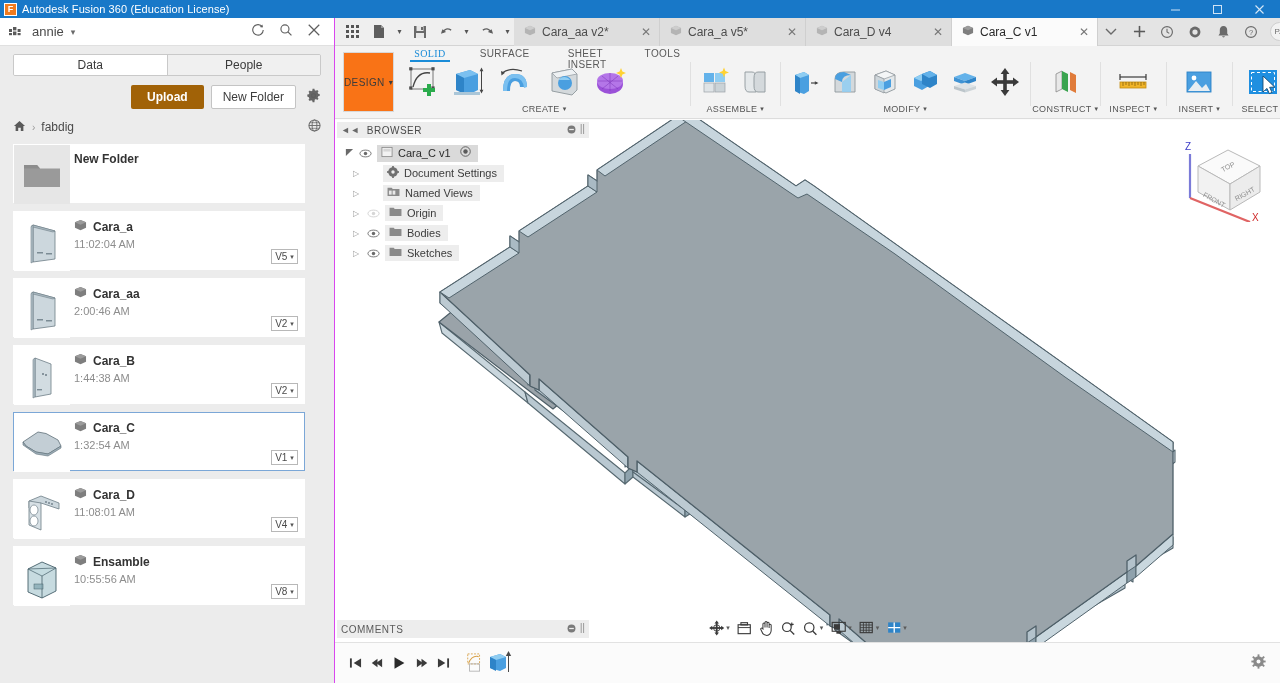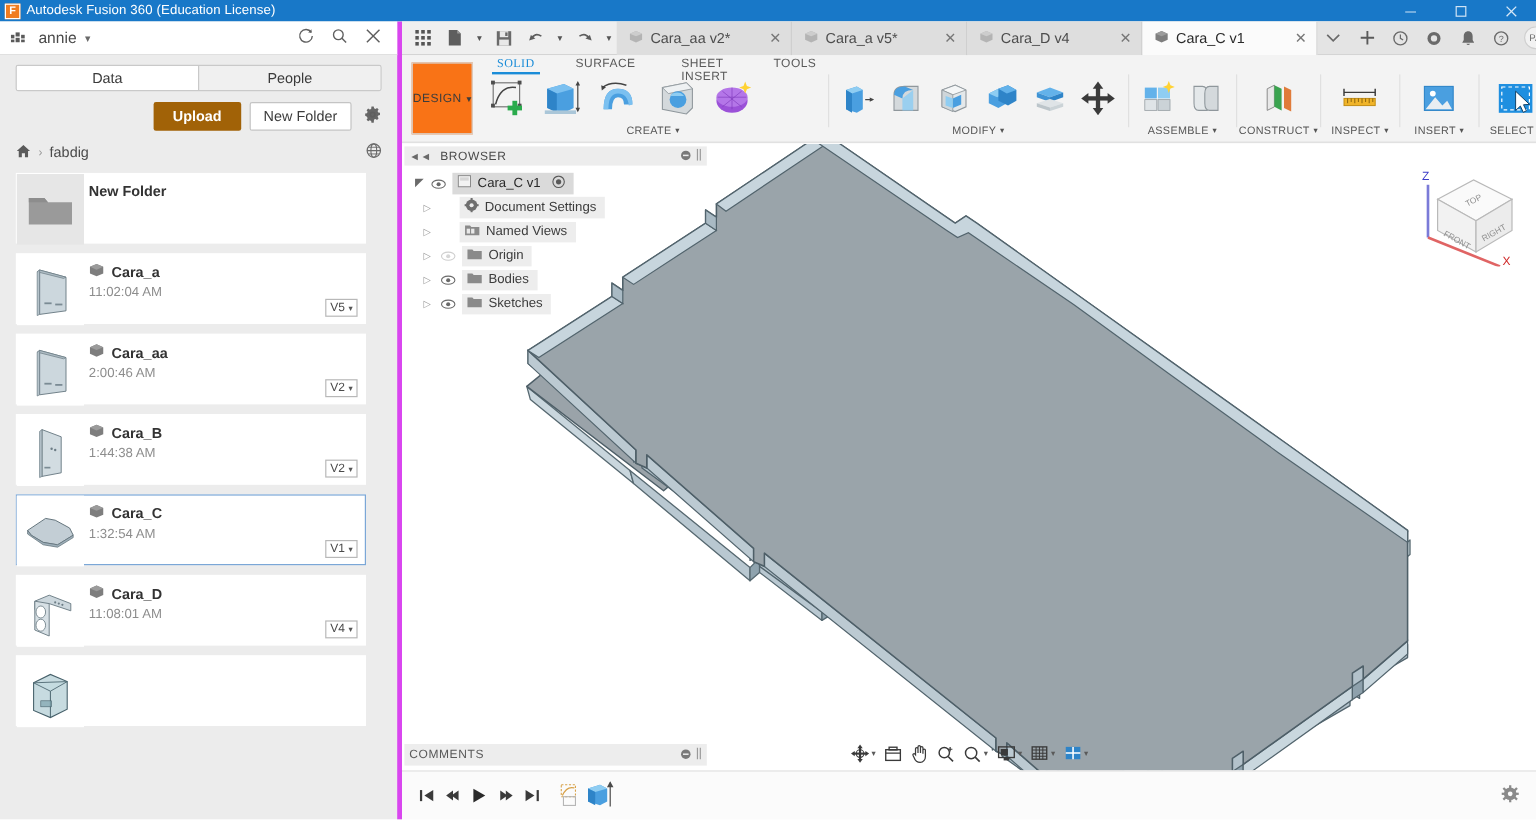--- a/index.html
+++ b/index.html
@@ -29,21 +29,21 @@
   .tb-controls { margin-left:auto; display:flex; height:18px; }
   .tb-btn {
     width:42px; height:18px; display:flex; align-items:center; justify-content:center;
     color:#cfe3f5; font-size:12px; line-height:1;
   }
   .tb-btn svg { display:block; }
 
   
   .datapanel {
     position:absolute; left:0; top:18px; width:335px; height:665px;
-    background:#ececec; border-right:4px solid #d946ef;
+    background:#ececec; border-right:1px solid #d946ef;
   }
   .dp-head {
     height:28px; background:#ffffff; display:flex; align-items:center;
     border-bottom:1px solid #e0e0e0;
   }
   .dp-head .grp-icon { margin-left:9px; margin-right:8px; color:#5a5a5a; }
   .dp-user { font-size:13px; color:#4a4a4a; }
   .dp-caret { margin-left:7px; color:#6a6a6a; font-size:9px; }
   .dp-head-actions { margin-left:auto; display:flex; align-items:center; gap:14px; margin-right:13px; }
   .dp-head-actions .ic { color:#5f5f5f; cursor:pointer; }
@@ -474,20 +474,36 @@
 
       <div class="dp-item">
         <div class="thumb">
           <svg width="44" height="48" viewBox="0 0 44 48">
             <polygon points="8,16 22,9 36,15 36,38 22,45 8,39" fill="#a9c8cf" fill-opacity="0.65" stroke="#46606a" stroke-width="0.9"></polygon>
             <polygon points="8,16 22,23 36,15" fill="#c3dbe0" fill-opacity="0.8" stroke="#46606a" stroke-width="0.7"></polygon>
             <line x1="22" y1="23" x2="22" y2="45" stroke="#46606a" stroke-width="0.8"></line>
             <rect x="14" y="31" width="9" height="5" fill="#7fa4ae" fill-opacity="0.7" stroke="#46606a" stroke-width="0.5"></rect>
           </svg>
         </div>
+        <div class="meta">
+          <div class="nm">
+            <span>
+              <svg width="13" height="12" viewBox="0 0 14 13">
+                  <polygon points="7,1 13,3.6 13,9.6 7,12.2 1,9.6 1,3.6" fill="#7e7e7e"></polygon>
+                  <polygon points="7,1 13,3.6 7,6.2 1,3.6" fill="#9b9b9b"></polygon>
+                </svg>
+            </span>
+            <span>Ensamble</span>
+          </div>
+          <div class="tm">10:55:56 AM</div>
+          <div class="ver">
+            <span>V8</span>
+            <span class="vc">▾</span>
+          </div>
+        </div>
       </div>
 
     </div>
   </div>
 
   <div class="main">
 
     <div class="tabstrip">
       <div class="qa">
         <div class="qbtn">
@@ -693,20 +709,46 @@
             <span style="font-size:7px;">▾</span>
           </div>
         </div>
 
         <div class="ribgroup">
           <div class="divline"></div>
           <div class="grpheads"></div>
           <div class="ribicons">
             <div class="ricon">
               <svg width="32" height="32" viewBox="0 0 32 32">
+                <rect x="5" y="7" width="10" height="9" fill="#63b2ea"></rect>
+                <rect x="16" y="7" width="10" height="9" fill="#8fcdf2"></rect>
+                <rect x="5" y="17" width="10" height="9" fill="#dfe4e7" stroke="#9aa2a7" stroke-width="0.7"></rect>
+                <rect x="16" y="17" width="10" height="9" fill="#cbd3d7" stroke="#9aa2a7" stroke-width="0.7"></rect>
+                <path d="M25 1.5 L26.4 5 L30 6.4 L26.4 7.8 L25 11.4 L23.6 7.8 L20 6.4 L23.6 5 Z" fill="#ffd233"></path>
+              </svg>
+            </div>
+            <div class="ricon">
+              <svg width="32" height="32" viewBox="0 0 32 32">
+                <path d="M6 6 H13 Q17 6 17 12 V26 H10 Q6 26 6 20 Z" fill="#e4e8ea" stroke="#8f979c" stroke-width="0.9"></path>
+                <path d="M19 6 H26 V26 H19 Q15 26 15 20 V12 Q15 6 19 6 Z" fill="#d4d9dc" stroke="#8f979c" stroke-width="0.9"></path>
+              </svg>
+            </div>
+          </div>
+          <div class="grpfoot">
+            <span>ASSEMBLE</span>
+            <span style="font-size:7px;">▾</span>
+          </div>
+        </div>
+
+        <div class="ribgroup">
+          <div class="divline"></div>
+          <div class="grpheads"></div>
+          <div class="ribicons">
+            <div class="ricon">
+              <svg width="32" height="32" viewBox="0 0 32 32">
                 <polygon points="6,9 15,6 20,9 20,25 15,28 6,25" fill="#4a9fe0"></polygon>
                 <polygon points="6,9 15,6 20,9 11,12" fill="#8fcdf2"></polygon>
                 <polygon points="6,9 11,12 11,28 6,25" fill="#2e84c8"></polygon>
                 <line x1="22" y1="17" x2="28" y2="17" stroke="#444" stroke-width="1.2"></line>
                 <path d="M29.5 17 L25.8 15.2 L25.8 18.8 Z" fill="#444"></path>
               </svg>
             </div>
             <div class="ricon">
               <svg width="32" height="32" viewBox="0 0 32 32">
                 <path d="M6 26 V13 Q6 6 15 6 H26 V26 Z" fill="#d4d9dc" stroke="#8f979c" stroke-width="0.9"></path>
@@ -749,46 +791,20 @@
                   <path d="M16 2 L11.6 8 L20.4 8 Z"></path>
                     <path d="M16 30 L11.6 24 L20.4 24 Z"></path>
                   <path d="M2 16 L8 11.6 L8 20.4 Z"></path>
                     <path d="M30 16 L24 11.6 L24 20.4 Z"></path>
                 </g>
               </svg>
             </div>
           </div>
           <div class="grpfoot">
             <span>MODIFY</span>
-            <span style="font-size:7px;">▾</span>
-          </div>
-        </div>
-
-        <div class="ribgroup">
-          <div class="divline"></div>
-          <div class="grpheads"></div>
-          <div class="ribicons">
-            <div class="ricon">
-              <svg width="32" height="32" viewBox="0 0 32 32">
-                <rect x="5" y="7" width="10" height="9" fill="#63b2ea"></rect>
-                <rect x="16" y="7" width="10" height="9" fill="#8fcdf2"></rect>
-                <rect x="5" y="17" width="10" height="9" fill="#dfe4e7" stroke="#9aa2a7" stroke-width="0.7"></rect>
-                <rect x="16" y="17" width="10" height="9" fill="#cbd3d7" stroke="#9aa2a7" stroke-width="0.7"></rect>
-                <path d="M25 1.5 L26.4 5 L30 6.4 L26.4 7.8 L25 11.4 L23.6 7.8 L20 6.4 L23.6 5 Z" fill="#ffd233"></path>
-              </svg>
-            </div>
-            <div class="ricon">
-              <svg width="32" height="32" viewBox="0 0 32 32">
-                <path d="M6 6 H13 Q17 6 17 12 V26 H10 Q6 26 6 20 Z" fill="#e4e8ea" stroke="#8f979c" stroke-width="0.9"></path>
-                <path d="M19 6 H26 V26 H19 Q15 26 15 20 V12 Q15 6 19 6 Z" fill="#d4d9dc" stroke="#8f979c" stroke-width="0.9"></path>
-              </svg>
-            </div>
-          </div>
-          <div class="grpfoot">
-            <span>ASSEMBLE</span>
             <span style="font-size:7px;">▾</span>
           </div>
         </div>
 
         <div class="ribgroup">
           <div class="divline"></div>
           <div class="grpheads"></div>
           <div class="ribicons" style="padding-left:14px; padding-right:14px;">
             <div class="ricon">
               <svg width="32" height="32" viewBox="0 0 32 32">

